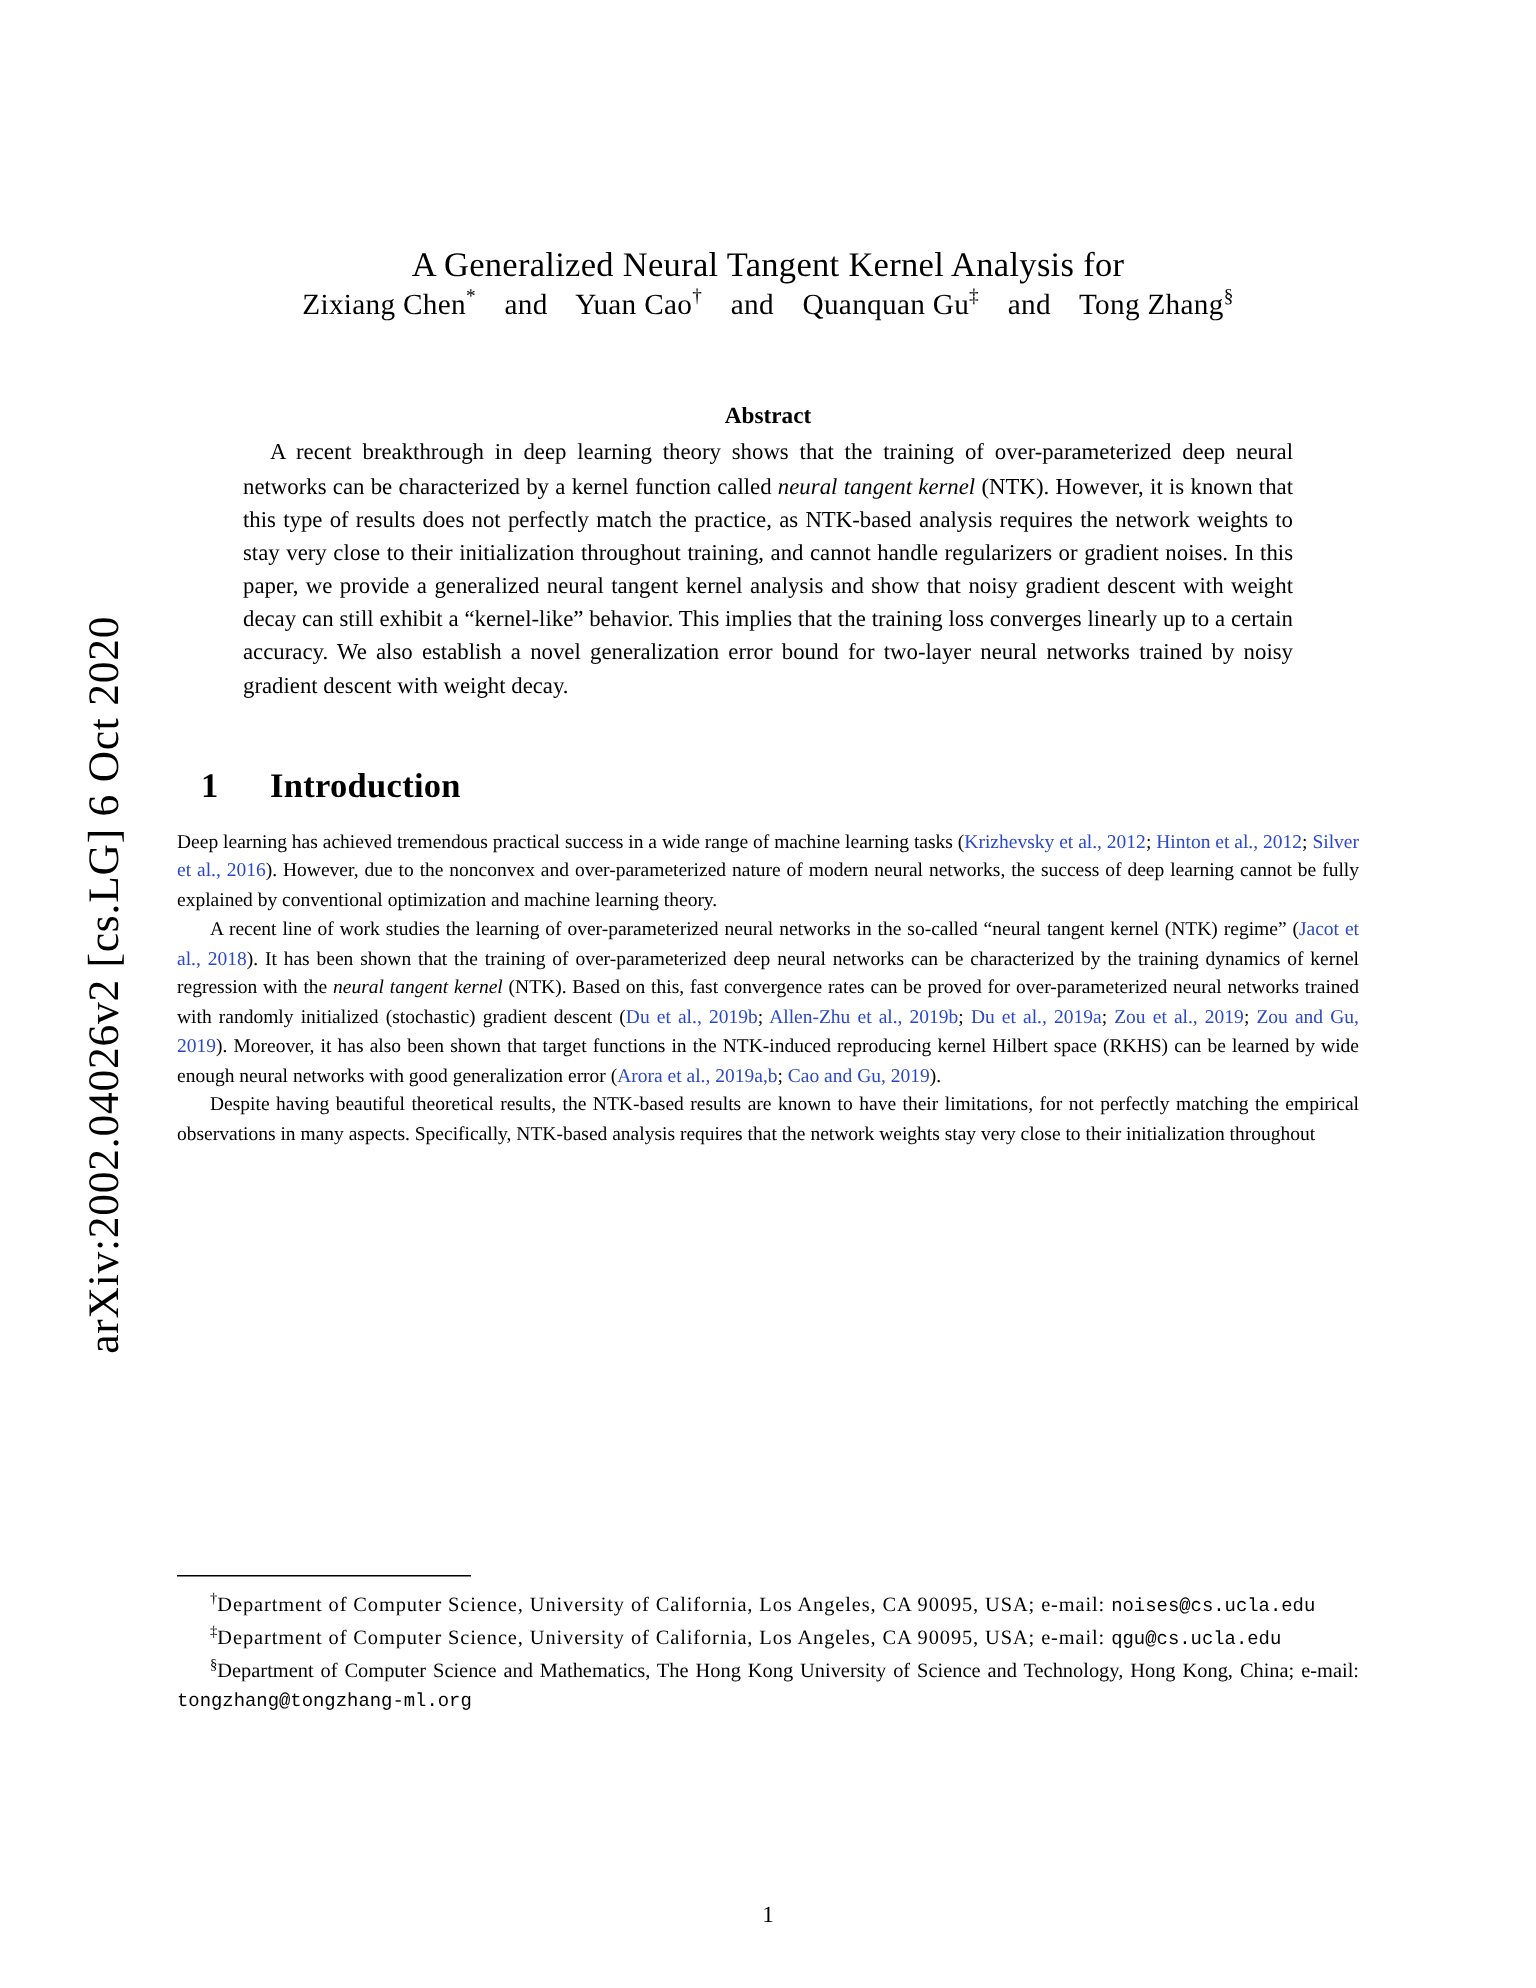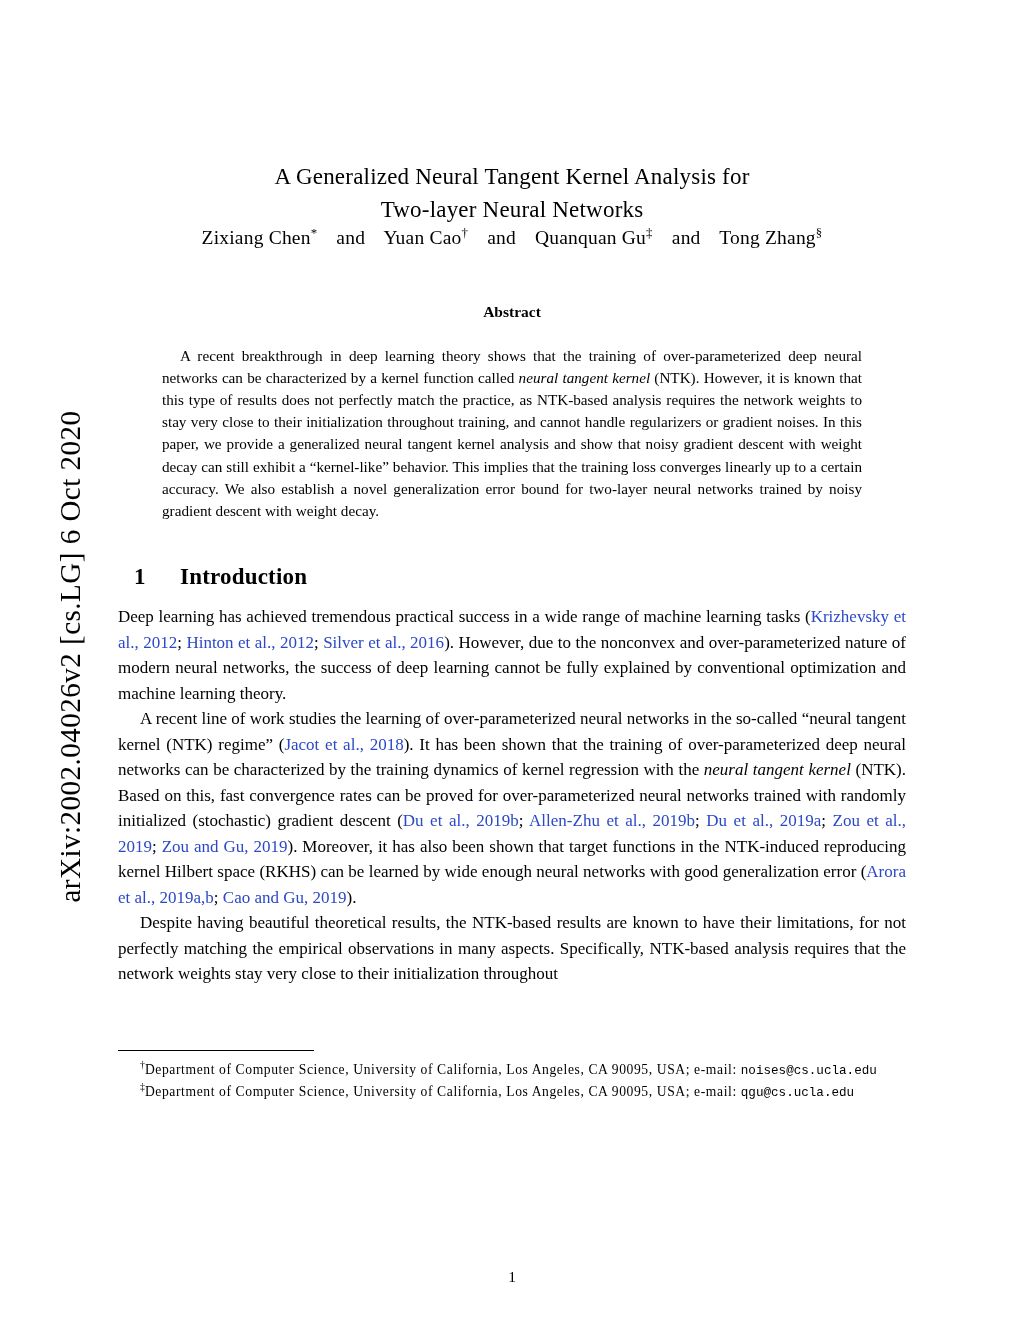--- a/index.html
+++ b/index.html
@@ -62,40 +62,40 @@
     line-height: 0;
   }
   .abstract-wrap {
     margin: 54px auto 0 auto;
     width: 700px;
   }
   .abstract-head {
     text-align: center;
     font-weight: bold;
     font-size: 15.5px;
-    margin-bottom: 24px;
+    margin-bottom: 4px;
   }
   .abstract-body {
     font-size: 15.2px;
     line-height: 1.46;
     text-align: justify;
     text-indent: 18px;
   }
   h2.section {
     font-size: 23px;
     margin: 42px 0 14px 16px;
     font-weight: bold;
     letter-spacing: 0.2px;
   }
   h2.section .num {
     display: inline-block;
     width: 46px;
   }
   p.body {
-    font-size: 17px;
+    font-size: 13px;
     line-height: 1.5;
     text-align: justify;
     margin: 0;
   }
   p.body + p.body {
     text-indent: 22px;
   }
   .cite {
     color: #2b48c8;
   }
@@ -146,21 +146,20 @@
 <body>
 
 <div class="page">
 
   <div class="arxiv-stamp">arXiv:2002.04026v2  [cs.LG]  6 Oct 2020</div>
 
   <div class="content">
 
     <h1 class="title">
       <span>A Generalized Neural Tangent Kernel Analysis for</span><br>
-      <span>Two-layer Neural Networks</span>
     </h1>
 
     <div class="authors">
       <span><span>Zixiang Chen</span><sup>*</sup></span>
       <span class="and">and</span>
       <span><span>Yuan Cao</span><sup>†</sup></span>
       <span class="and">and</span>
       <span><span>Quanquan Gu</span><sup>‡</sup></span>
       <span class="and">and</span>
       <span><span>Tong Zhang</span><sup>§</sup></span>
@@ -196,17 +195,20 @@
 
 
     <p class="fn">
       <span class="mark">†</span><span class="sp">Department of Computer Science, University of California, Los Angeles, CA 90095, USA; e-mail: </span><span class="mono">noises@cs.ucla.edu</span>
     </p>
 
     <p class="fn">
       <span class="mark">‡</span><span class="sp">Department of Computer Science, University of California, Los Angeles, CA 90095, USA; e-mail: </span><span class="mono">qgu@cs.ucla.edu</span>
     </p>
 
+    <p class="fn">
+      <span class="mark">§</span><span>Department of Computer Science and Mathematics, The Hong Kong University of Science and Technology, Hong Kong, China; e-mail: </span><span class="mono">tongzhang@tongzhang-ml.org</span>
+    </p>
   </div>
 
   <div class="pageno">1</div>
 
 </div>
 
 </body></html>

